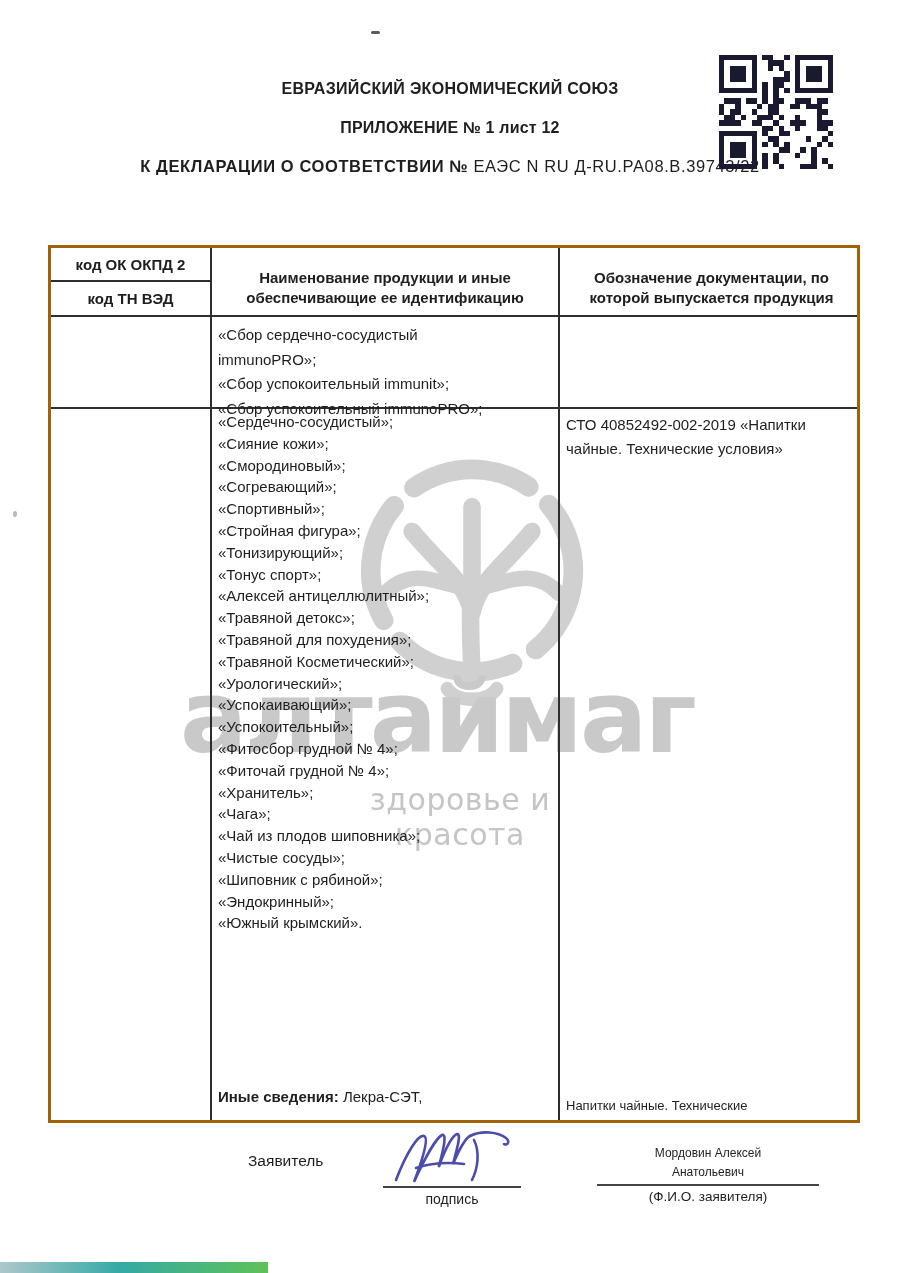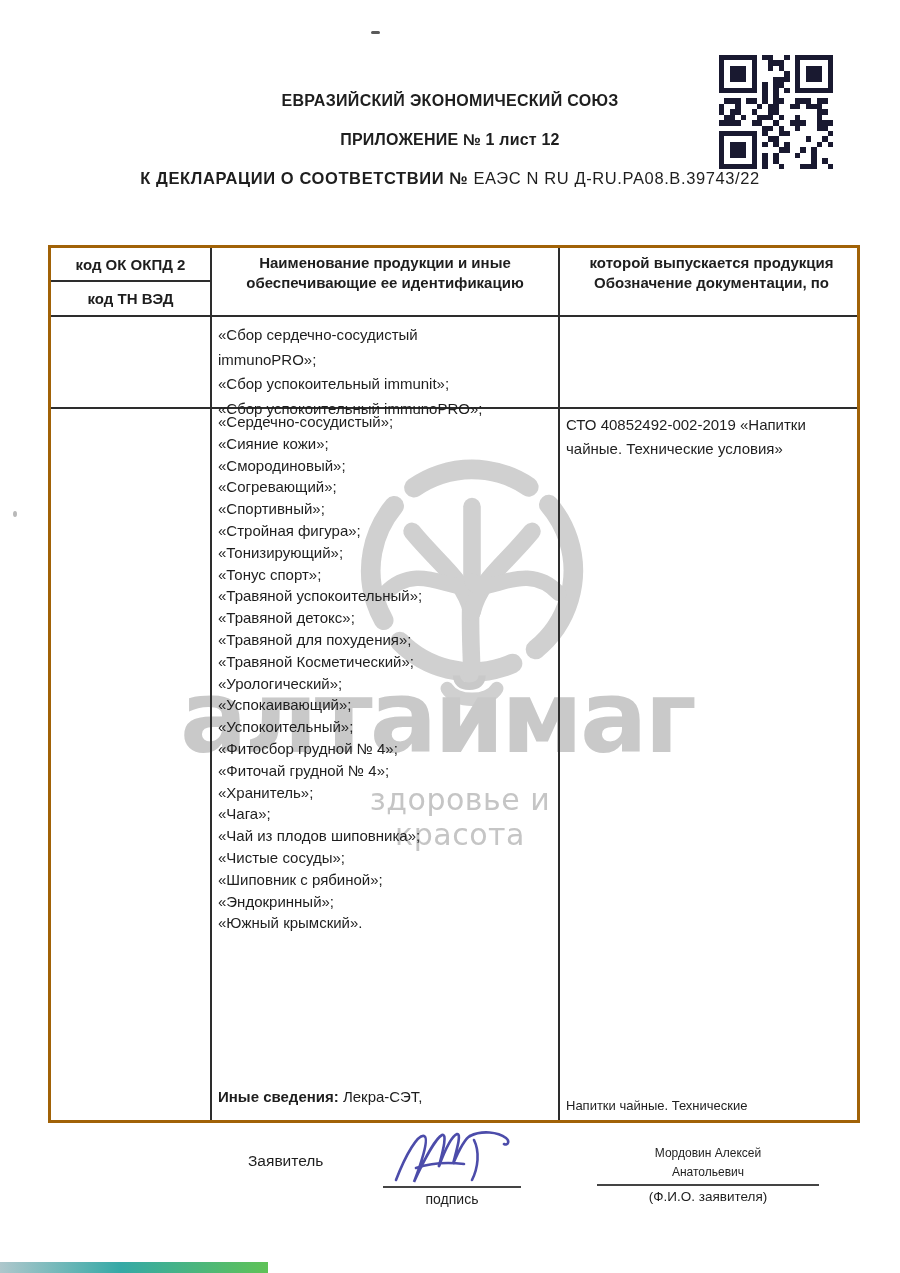--- a/index.html
+++ b/index.html
@@ -3,21 +3,21 @@
 <meta charset="utf-8">
 <style>
   * { margin:0; padding:0; box-sizing:border-box; }
   html,body { background:#e8e8e8; }
   .page {
     position:relative; width:900px; height:1273px; background:#ffffff;
     font-family:"Liberation Sans", sans-serif; color:#1e1e1e; overflow:hidden;
     margin:0 auto;
   }
   
-  .hdr-line { position:absolute; left:0; width:900px; text-align:center; font-weight:bold;margin-top:12px; }
+  .hdr-line { position:absolute; left:0; width:900px; text-align:center; font-weight:bold; }
   .hdr-org  { top:80px;  font-size:16px; letter-spacing:.3px; }
   .hdr-annex{ top:119px; font-size:16px; letter-spacing:.2px; }
   .hdr-decl { top:157px; font-size:16.5px; letter-spacing:.6px; white-space:nowrap; }
   .hdr-decl .decl-num { font-weight:normal; }
   
   .qr { position:absolute; left:719px; top:55px; width:114px; height:114px; z-index:1; }
   
   .wm { position:absolute; z-index:1; color:#c8c8c8; }
   .wm-logo { left:348px; top:452px; width:248px; height:258px; opacity:.9; }
   .wm-brand {
@@ -30,21 +30,21 @@
     font-family:"DejaVu Sans","Liberation Sans",sans-serif;
   }
   
   .doc-table { position:absolute; left:48px; top:245px; width:812px; height:878px;
                border:3px solid #a16207; z-index:2; }
   .vline { position:absolute; top:0; bottom:0; width:2px; background:#2d2d2d; }
   .v1 { left:159px; } .v2 { left:507px; }
   .hline { position:absolute; left:0; right:0; height:2px; background:#2d2d2d; }
   .h1 { top:67px; } .h2 { top:159px; }
   .th { position:absolute; top:0; height:67px; font-weight:bold; font-size:15px;
-        text-align:center; line-height:20px; padding-top:5px; }
+        text-align:center; line-height:20px; padding-top:20px; }
   .th-col1 { left:0; width:159px; padding-top:0; }
   .th-col1-top { padding:7px 4px 5px; border-bottom:2px solid #2d2d2d; }
   .th-col1-bot { padding-top:7px; }
   .th-col2 { left:161px; width:346px; }
   .th-col3 { left:509px; width:303px; }
   .cell-lines { position:absolute; font-size:15px; }
   .r1-products { left:167px; top:75px;  width:336px; line-height:24.6px; }
   .r2-products { left:167px; top:163px; width:336px; line-height:21.8px; }
   .r2-doc      { left:515px; top:165px; width:292px; line-height:24px; }
   .other-info  { position:absolute; left:167px; top:840px; font-size:15px; }
@@ -308,41 +308,41 @@
 
     <div class="th th-col1">
       <div class="th-col1-top">код ОК ОКПД 2</div>
       <div class="th-col1-bot">код ТН ВЭД</div>
     </div>
     <div class="th th-col2">
         <div>Наименование продукции и иные</div>
         <div>обеспечивающие ее идентификацию</div>
       </div>
     <div class="th th-col3">
+        <div>Обозначение документации, по</div>
         <div>которой выпускается продукция</div>
-        <div>Обозначение документации, по</div>
       </div>
 
     <div class="cell-lines r1-products">
         <div>«Сбор сердечно-сосудистый</div>
         <div>immunoPRO»;</div>
         <div>«Сбор успокоительный immunit»;</div>
         <div>«Сбор успокоительный immunoPRO»;</div>
       </div>
 
     <div class="cell-lines r2-products">
         <div>«Сердечно-сосудистый»;</div>
         <div>«Сияние кожи»;</div>
         <div>«Смородиновый»;</div>
         <div>«Согревающий»;</div>
         <div>«Спортивный»;</div>
         <div>«Стройная фигура»;</div>
         <div>«Тонизирующий»;</div>
         <div>«Тонус спорт»;</div>
-        <div>«Травяной успокоительный»;</div>
+        <div>«Алексей антицеллюлитный»;</div>
         <div>«Травяной детокс»;</div>
         <div>«Травяной для похудения»;</div>
         <div>«Травяной Косметический»;</div>
         <div>«Урологический»;</div>
         <div>«Успокаивающий»;</div>
         <div>«Успокоительный»;</div>
         <div>«Фитосбор грудной № 4»;</div>
         <div>«Фиточай грудной № 4»;</div>
         <div>«Хранитель»;</div>
         <div>«Чага»;</div>

